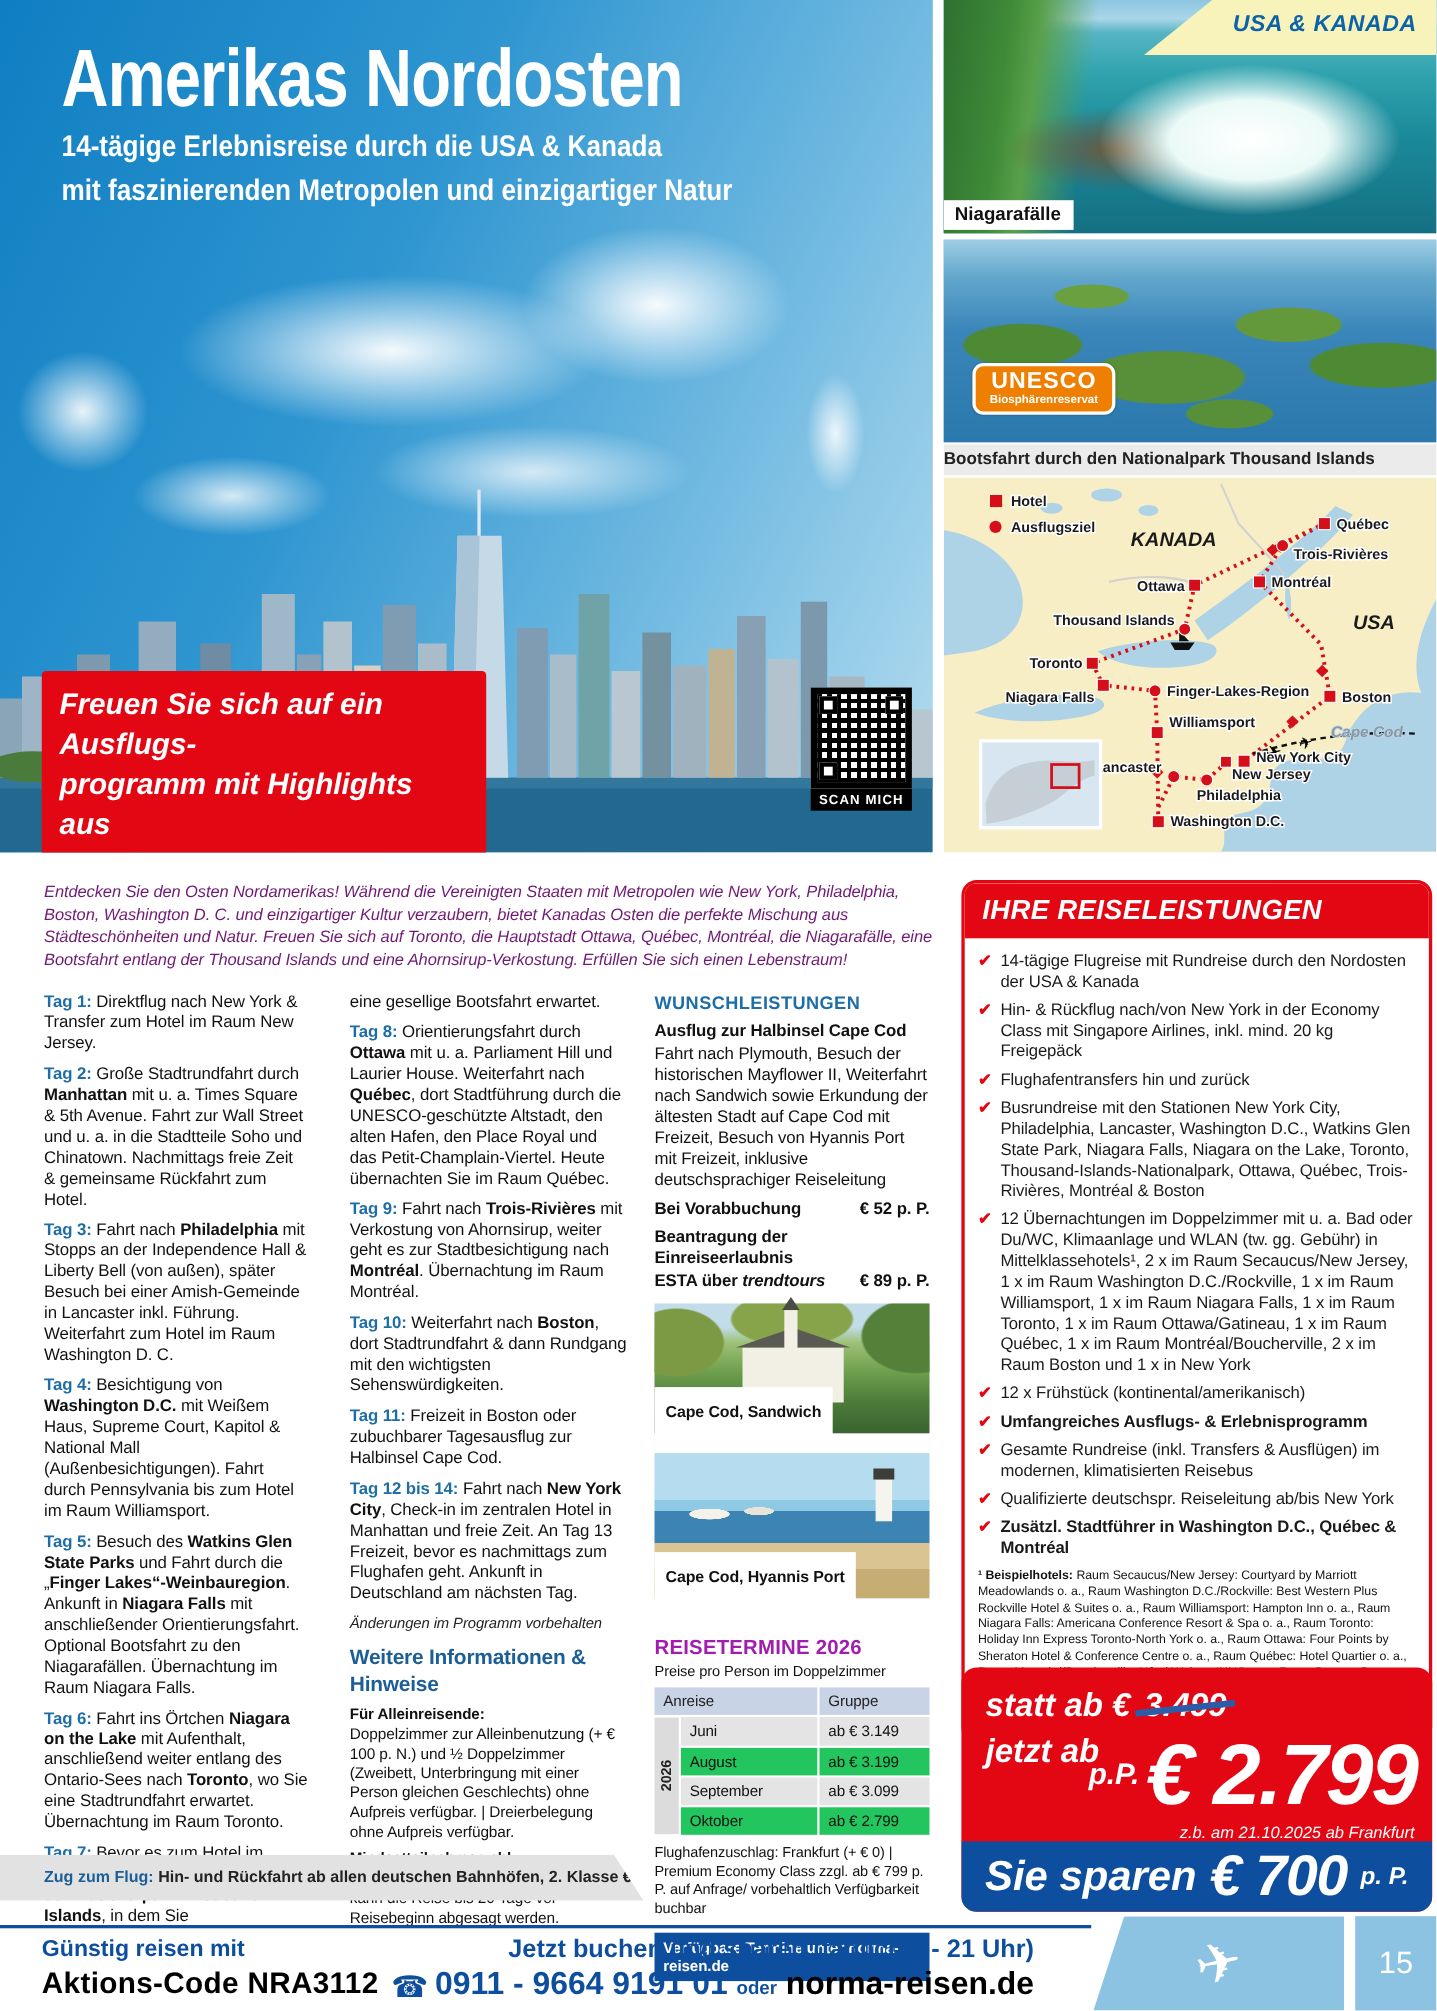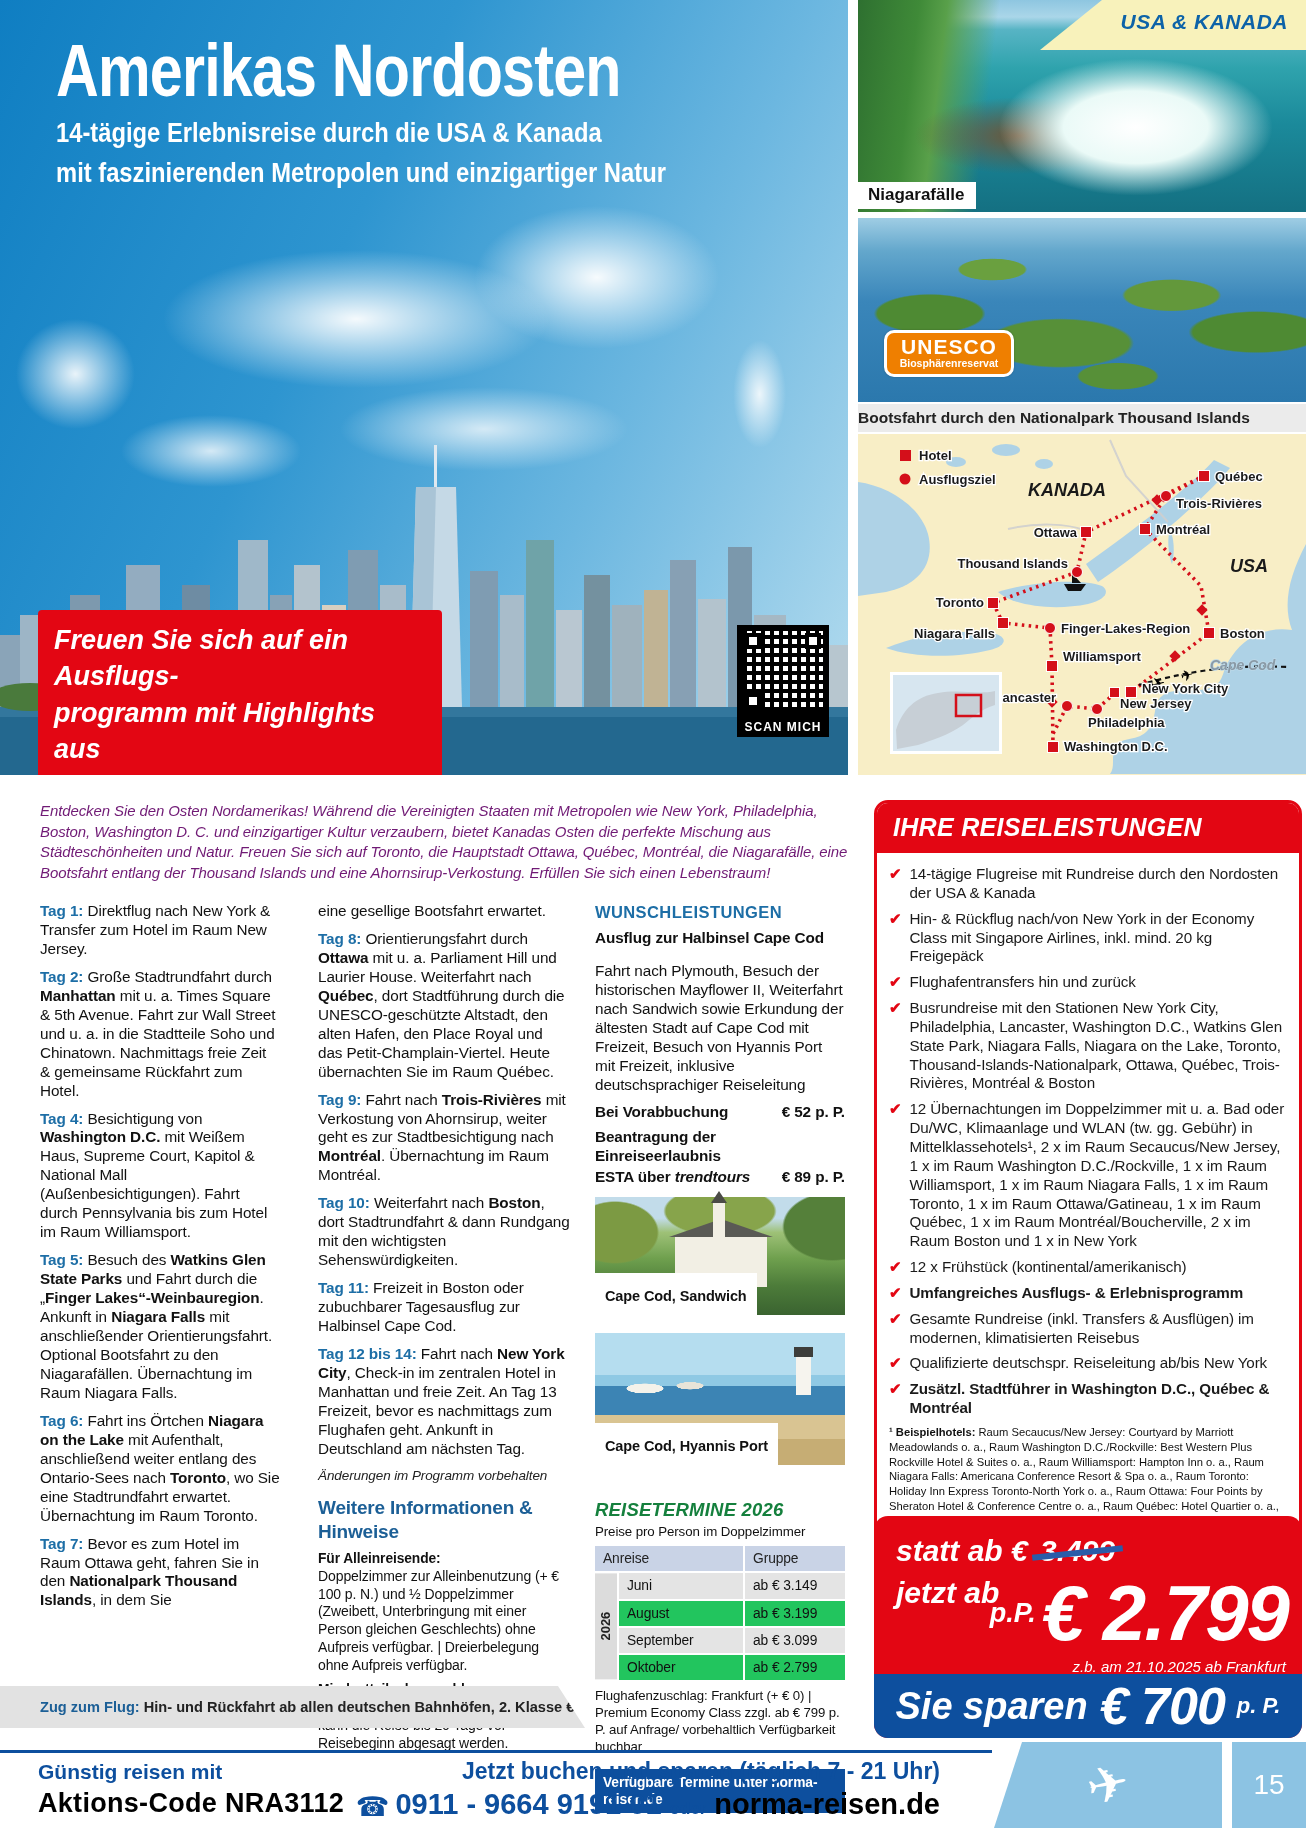--- a/index.html
+++ b/index.html
@@ -75,21 +75,21 @@
      color:#701a75;letter-spacing:-.1px;font-style:italic;}
   .col{position:absolute;top:902px;font-size:15.3px;line-height:1.24;letter-spacing:-.1px;color:#111;}
   .c1{left:40px;width:240px;} .c2{left:318px;width:252px;} .c3{left:595px;width:250px;}
   .day{margin:0 0 9px 0;}
   .tag{color:#1d6ea6;font-weight:700;}
   .note{font-style:italic;font-size:13.5px;margin:2px 0 12px 0;color:#222;}
   .info-h{color:#1c5f96;font-weight:700;font-size:19px;margin:0 0 6px 0;letter-spacing:-.2px;}
   .sub-h{font-weight:700;font-size:13.8px;margin:6px 0 1px 0;}
   .sub-t{font-size:14px;line-height:1.28;margin:0;}
   .wh{color:#1d6ea6;font-weight:700;font-size:16.5px;letter-spacing:.4px;margin:0 0 7px 0;}
-  .wt{font-weight:700;margin:0 0 14px 0;}
+  .wt{font-weight:700;margin:0 0 2px 0;}
   .wbody{margin:0 0 8px 0;}
   .prow{display:flex;justify-content:space-between;font-weight:700;margin:2px 0;}
   .ph-cc{position:relative;width:250px;}
   .cc1{height:118px;margin-top:10px;background:
       radial-gradient(ellipse 70px 50px at 8% 30%, #7c9a43 0 60%, rgba(0,0,0,0) 63%),
       radial-gradient(ellipse 80px 55px at 95% 25%, #55803a 0 60%, rgba(0,0,0,0) 63%),
       radial-gradient(ellipse 90px 40px at 50% 12%, #87a44b 0 60%, rgba(0,0,0,0) 63%),
       linear-gradient(180deg,#c2dcea 0 18%, #9ec177 30%, #6fa04e 52%, #4d7c3a 75%, #3a6330 100%);}
   .house{position:absolute;left:80px;top:40px;width:92px;height:50px;background:#f2efe4;}
   .house:before{content:"";position:absolute;left:-6px;top:-18px;border-left:52px solid transparent;
@@ -98,21 +98,21 @@
   .steeple:before{content:"";position:absolute;left:-2px;top:-12px;border-left:8px solid transparent;
       border-right:8px solid transparent;border-bottom:12px solid #4b4b46;}
   .cc2{height:132px;margin-top:18px;background:
       radial-gradient(ellipse 30px 8px at 20% 42%, #f4f2ea 0 60%, rgba(0,0,0,0) 63%),
       radial-gradient(ellipse 22px 6px at 38% 40%, #e8e4d8 0 60%, rgba(0,0,0,0) 63%),
       linear-gradient(180deg,#b5ddef 0 32%, #8fc9e4 32% 40%, #3c84b4 40% 62%, #d9c492 62% 80%, #c6ad74 80% 100%);}
   .lh-tower{position:absolute;right:34px;top:24px;width:15px;height:38px;background:#f6f4ee;}
   .lh-tower:before{content:"";position:absolute;left:-2px;top:-10px;width:19px;height:10px;background:#3d3d3a;}
   .cc-cap{position:absolute;left:0;bottom:-6px;background:#fff;padding:15px 10px;font-weight:700;
       font-size:14.5px;color:#111;}
-  .rt-h{color:#15803d;font-weight:700;font-size:18.5px;margin:34px 0 2px 0;letter-spacing:.2px;font-style:italic;}
+  .rt-h{color:#a21caf;font-weight:700;font-size:18.5px;margin:34px 0 2px 0;letter-spacing:.2px;}
   .rt-sub{font-size:13.3px;margin:0 0 6px 0;}
   .ttable{display:grid;grid-template-columns:22px 1fr 100px;gap:2px;font-size:13.8px;}
   .tc{padding:4px 8px;}
   .th{background:#c9d3e6;font-weight:400;color:#222;}
   .th1{grid-column:1/3;} 
   .tyear{grid-row:2/6;grid-column:1;background:#dcdcdc;display:flex;align-items:center;justify-content:center;
      writing-mode:vertical-rl;transform:rotate(180deg);font-weight:700;font-size:13px;color:#222;padding:0;}
   .r-odd{background:#e4e4e4;} .r-even{background:#22c55e;}
   .zuschlag{font-size:13.2px;line-height:1.3;margin-top:7px;}
   .verf{background:#0d4f9e;color:#fff;font-weight:700;font-size:13.8px;padding:5px 8px;margin-top:7px;}
@@ -335,20 +335,21 @@
         </g>
       </svg>
     </div>
   </div>
 
   <p class="intro">Entdecken Sie den Osten Nordamerikas! Während die Vereinigten Staaten mit Metropolen wie New York, Philadelphia, Boston, Washington D. C. und einzigartiger Kultur verzaubern, bietet Kanadas Osten die perfekte Mischung aus Städteschönheiten und Natur. Freuen Sie sich auf Toronto, die Hauptstadt Ottawa, Québec, Montréal, die Niagarafälle, eine Bootsfahrt entlang der Thousand Islands und eine Ahornsirup-Verkostung. Erfüllen Sie sich einen Lebenstraum!</p>
 
   <div class="col c1">
     <p class="day"><span class="tag">Tag 1:</span> <span>Direktflug nach New York &amp; Transfer zum Hotel im Raum New Jersey.</span></p>
     <p class="day"><span class="tag">Tag 2:</span> <span>Große Stadtrundfahrt durch <b>Manhattan</b> mit u. a. Times Square &amp; 5th Avenue. Fahrt zur Wall Street und u. a. in die Stadtteile Soho und Chinatown. Nachmittags freie Zeit &amp; gemeinsame Rückfahrt zum Hotel.</span></p>
+    <p class="day"><span class="tag">Tag 3:</span> <span>Fahrt nach <b>Philadelphia</b> mit Stopps an der Independence Hall &amp; Liberty Bell (von außen), später Besuch bei einer Amish-Gemeinde in Lancaster inkl. Führung. Weiterfahrt zum Hotel im Raum Washington D. C.</span></p>
     <p class="day"><span class="tag">Tag 4:</span> <span>Besichtigung von <b>Washington D.C.</b> mit Weißem Haus, Supreme Court, Kapitol &amp; National Mall (Außenbesichtigungen). Fahrt durch Pennsylvania bis zum Hotel im Raum Williamsport.</span></p>
     <p class="day"><span class="tag">Tag 5:</span> <span>Besuch des <b>Watkins Glen State Parks</b> und Fahrt durch die „<b>Finger Lakes“-Weinbauregion</b>. Ankunft in <b>Niagara Falls</b> mit anschließender Orientierungsfahrt. Optional Bootsfahrt zu den Niagarafällen. Übernachtung im Raum Niagara Falls.</span></p>
     <p class="day"><span class="tag">Tag 6:</span> <span>Fahrt ins Örtchen <b>Niagara on the Lake</b> mit Aufenthalt, anschließend weiter entlang des Ontario-Sees nach <b>Toronto</b>, wo Sie eine Stadtrundfahrt erwartet. Übernachtung im Raum Toronto.</span></p>
     <p class="day"><span class="tag">Tag 7:</span> <span>Bevor es zum Hotel im Raum Ottawa geht, fahren Sie in den <b>National­park Thousand Islands</b>, in dem Sie</span></p>
   </div>
 
   <div class="col c2">
     <p class="day">eine gesellige Bootsfahrt erwartet.</p>
     <p class="day"><span class="tag">Tag 8:</span> <span>Orientierungsfahrt durch <b>Ottawa</b> mit u. a. Parliament Hill und Laurier House. Weiterfahrt nach <b>Québec</b>, dort Stadtführung durch die UNESCO-geschützte Altstadt, den alten Hafen, den Place Royal und das Petit-Champlain-Viertel. Heute übernachten Sie im Raum Québec.</span></p>
     <p class="day"><span class="tag">Tag 9:</span> <span>Fahrt nach <b>Trois-Rivières</b> mit Verkostung von Ahornsirup, weiter geht es zur Stadtbesichtigung nach <b>Montréal</b>. Übernachtung im Raum Montréal.</span></p>

